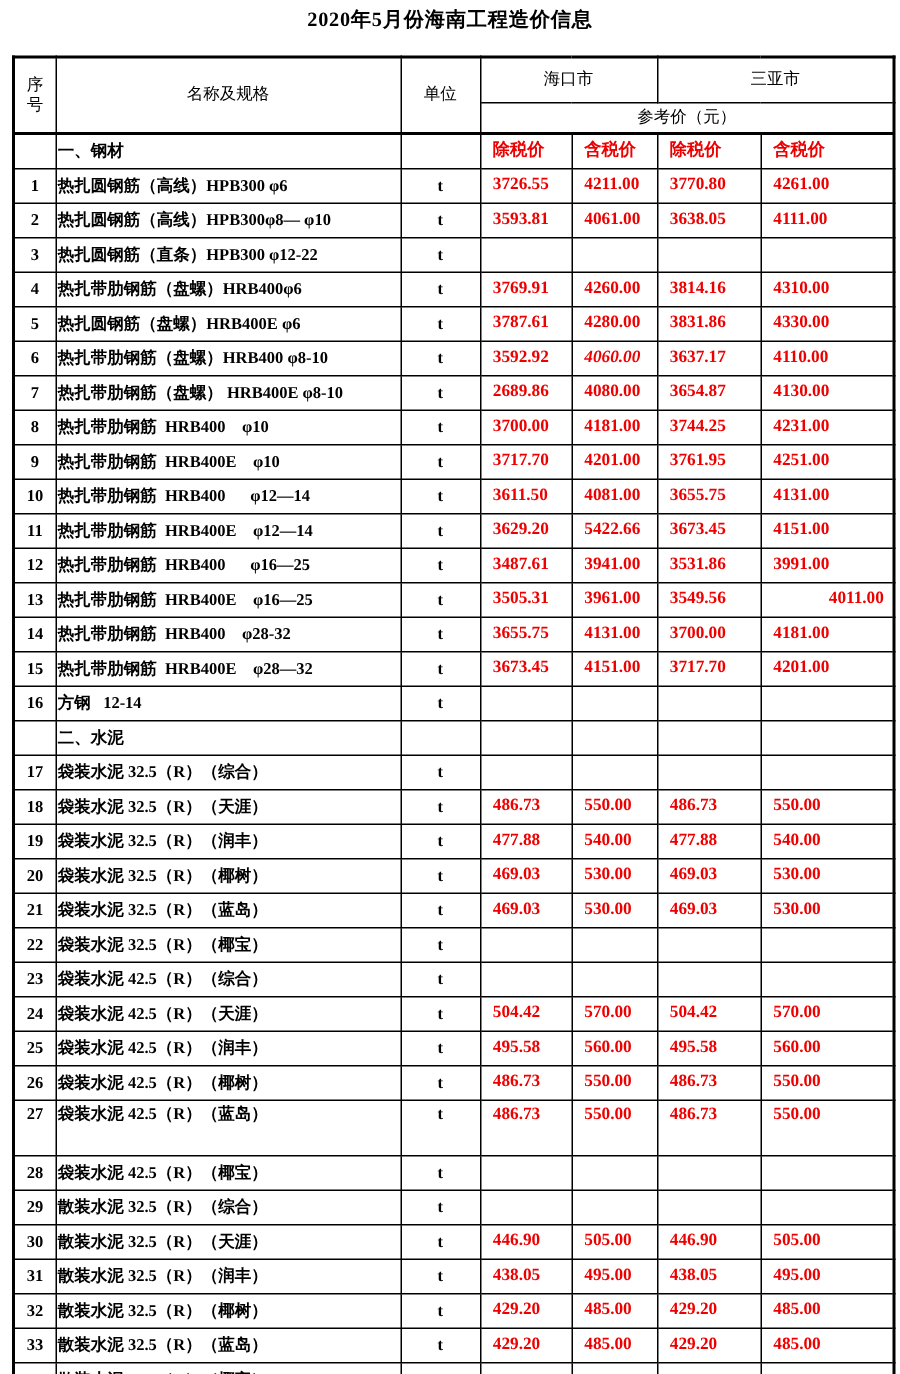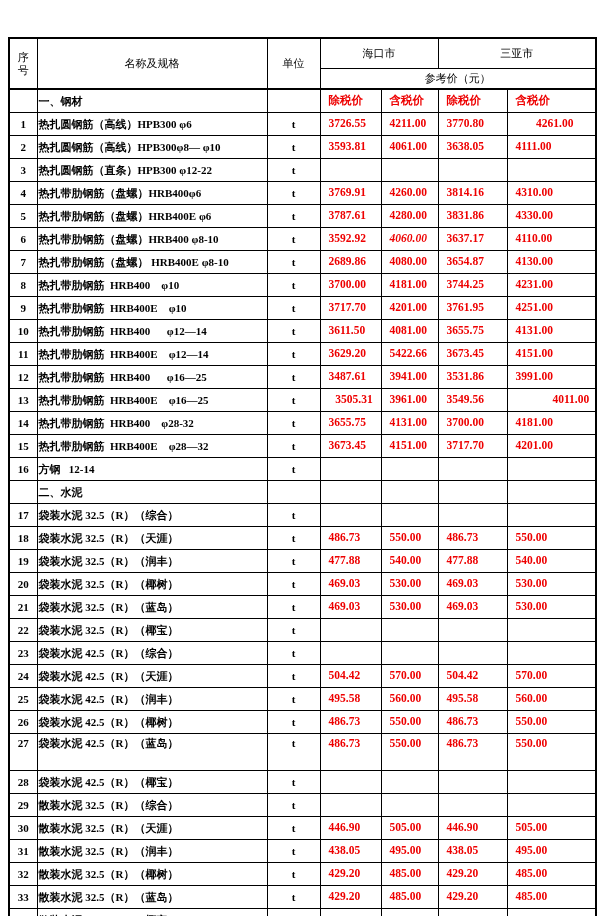--- a/index.html
+++ b/index.html
@@ -31,20 +31,21 @@
   td.c-name { text-align:left; padding-left:1px; white-space:pre; }
   td.c-unit { text-align:center; }
   td.c-price{ text-align:left; padding-left:8px; font-size:11.5px; }
   tr.section td.c-name { font-weight:bold; }
   tr.tall td { height:32px; vertical-align:top; padding-top:3px; }
 </style>
 </head>
 <body>
 
 <div class="page">
+  <div class="doc-title">2020年5月份海南工程造价信息</div>
 
   <table class="price-table">
     <colgroup>
       <col style="width:28px">
       <col style="width:230px">
       <col style="width:53px">
       <col style="width:61px">
       <col style="width:57px">
       <col style="width:69px">
       <col style="width:89px">
@@ -71,21 +72,21 @@
           <td class="c-price" style="color: rgb(238, 0, 0);">除税价</td>
           <td class="c-price" style="color: rgb(238, 0, 0);">含税价</td>
         </tr>
         <tr>
           <td class="c-no">1</td>
           <td class="c-name">热扎圆钢筋（高线）HPB300 φ6</td>
           <td class="c-unit">t</td>
           <td class="c-price" style="color: rgb(238, 0, 0);">3726.55</td>
           <td class="c-price" style="color: rgb(238, 0, 0);">4211.00</td>
           <td class="c-price" style="color: rgb(238, 0, 0);">3770.80</td>
-          <td class="c-price" style="color: rgb(238, 0, 0); text-align: center;">4261.00</td>
+          <td class="c-price" style="color: rgb(238, 0, 0);">4261.00</td>
         </tr>
         <tr>
           <td class="c-no">2</td>
           <td class="c-name">热扎圆钢筋（高线）HPB300φ8— φ10</td>
           <td class="c-unit">t</td>
           <td class="c-price" style="color: rgb(238, 0, 0);">3593.81</td>
           <td class="c-price" style="color: rgb(238, 0, 0);">4061.00</td>
           <td class="c-price" style="color: rgb(238, 0, 0);">3638.05</td>
           <td class="c-price" style="color: rgb(238, 0, 0);">4111.00</td>
         </tr>
@@ -102,21 +103,21 @@
           <td class="c-no">4</td>
           <td class="c-name">热扎带肋钢筋（盘螺）HRB400φ6</td>
           <td class="c-unit">t</td>
           <td class="c-price" style="color: rgb(238, 0, 0);">3769.91</td>
           <td class="c-price" style="color: rgb(238, 0, 0);">4260.00</td>
           <td class="c-price" style="color: rgb(238, 0, 0);">3814.16</td>
           <td class="c-price" style="color: rgb(238, 0, 0);">4310.00</td>
         </tr>
         <tr>
           <td class="c-no">5</td>
-          <td class="c-name">热扎带肋钢筋（盘螺）HRB400E φ6</td>
+          <td class="c-name">热扎圆钢筋（盘螺）HRB400E φ6</td>
           <td class="c-unit">t</td>
           <td class="c-price" style="color: rgb(238, 0, 0);">3787.61</td>
           <td class="c-price" style="color: rgb(238, 0, 0);">4280.00</td>
           <td class="c-price" style="color: rgb(238, 0, 0); margin-left: 16px;">3831.86</td>
           <td class="c-price" style="color: rgb(238, 0, 0);">4330.00</td>
         </tr>
         <tr>
           <td class="c-no">6</td>
           <td class="c-name">热扎带肋钢筋（盘螺）HRB400 φ8-10</td>
           <td class="c-unit">t</td>
@@ -176,21 +177,21 @@
           <td class="c-unit">t</td>
           <td class="c-price" style="color: rgb(238, 0, 0);">3487.61</td>
           <td class="c-price" style="color: rgb(238, 0, 0);">3941.00</td>
           <td class="c-price" style="color: rgb(238, 0, 0);">3531.86</td>
           <td class="c-price" style="color: rgb(238, 0, 0);">3991.00</td>
         </tr>
         <tr>
           <td class="c-no">13</td>
           <td class="c-name">热扎带肋钢筋  HRB400E    φ16—25</td>
           <td class="c-unit">t</td>
-          <td class="c-price" style="color: rgb(238, 0, 0); text-align: center;">3505.31</td>
+          <td class="c-price" style="color: rgb(238, 0, 0);">3505.31</td>
           <td class="c-price" style="color: rgb(238, 0, 0);">3961.00</td>
           <td class="c-price" style="color: rgb(238, 0, 0);">3549.56</td>
           <td class="c-price" style="color: rgb(238, 0, 0); padding-left: 45px;">4011.00</td>
         </tr>
         <tr>
           <td class="c-no">14</td>
           <td class="c-name">热扎带肋钢筋  HRB400    φ28-32</td>
           <td class="c-unit">t</td>
           <td class="c-price" style="color: rgb(238, 0, 0);">3655.75</td>
           <td class="c-price" style="color: rgb(238, 0, 0);">4131.00</td>

